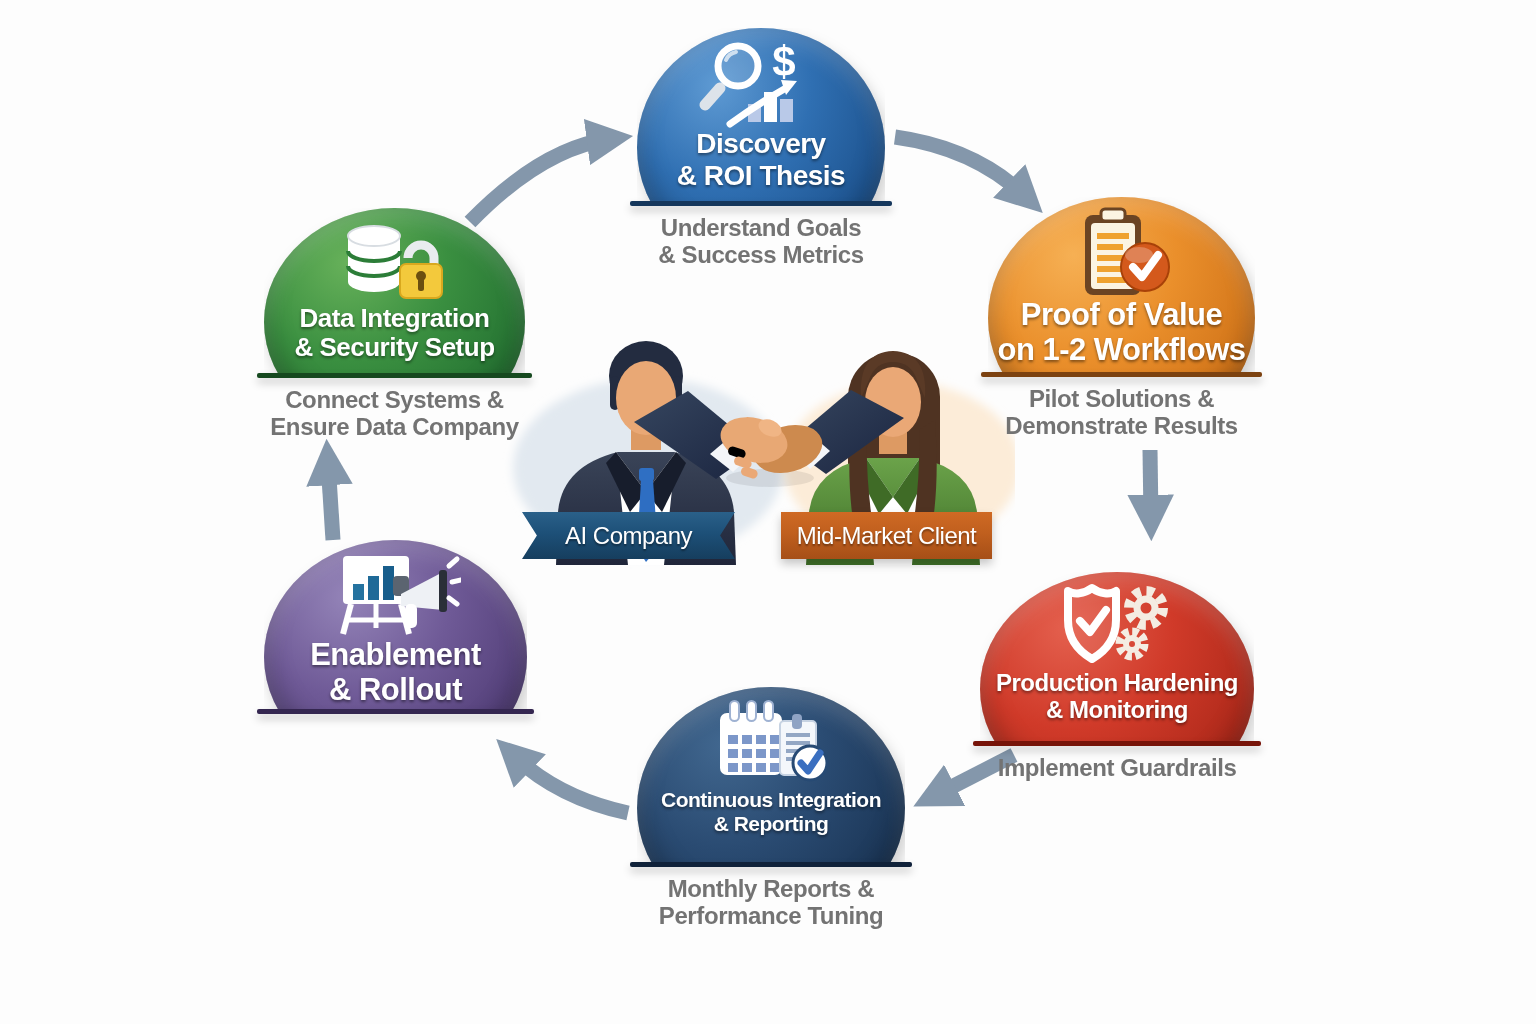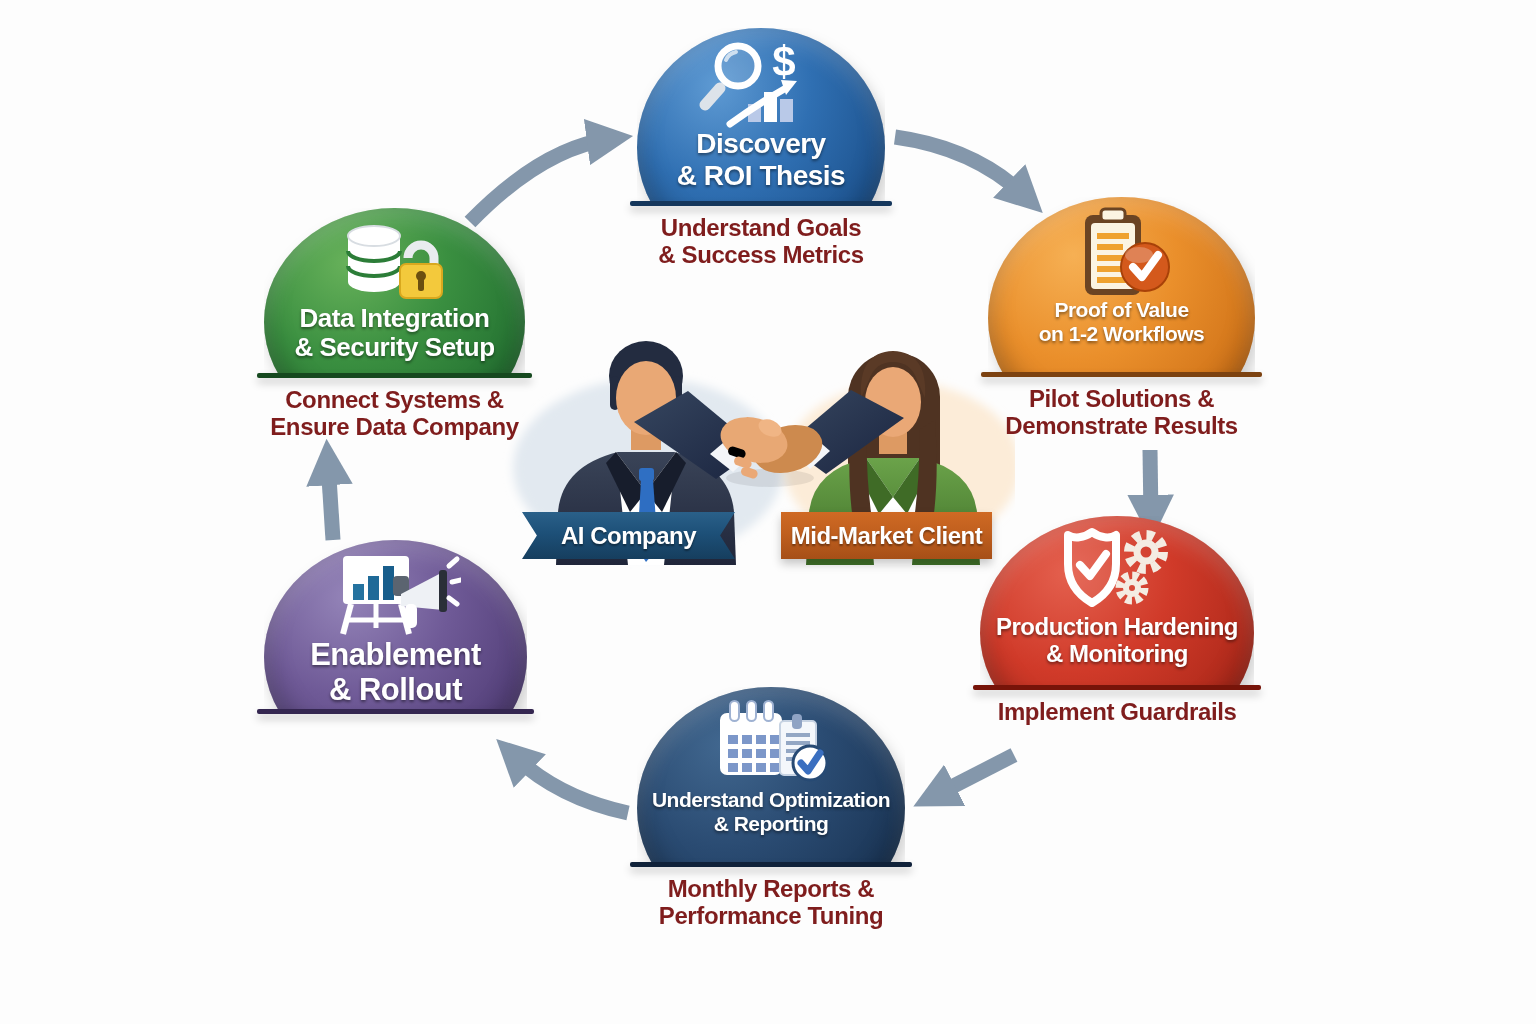--- a/index.html
+++ b/index.html
@@ -24,38 +24,38 @@
     position:absolute;left:-24px;right:-24px;top:57%;z-index:2;text-align:center;
     color:#fff;font-weight:bold;line-height:1.12;letter-spacing:-0.5px;
     text-shadow:0 2px 3px rgba(0,0,0,.45);
   }
   .title span{display:block;white-space:nowrap;}
   .baseline{
     position:relative;height:5px;margin:-3px -7px 0;border-radius:2px;
     box-shadow:0 5px 9px rgba(0,0,0,.22);z-index:2;
   }
   .subtitle{
-    margin:9px -40px 0;text-align:center;color:#7f1d1d;font-weight:600;
+    margin:9px -40px 0;text-align:center;color:#737373;font-weight:600;
     font-size:24px;line-height:1.12;letter-spacing:-0.4px;
   }
   .subtitle span{display:block;white-space:nowrap;}
 
   .s-discovery{left:637px;top:28px;width:248px;}
   .s-discovery .dome{height:176px;}
   .s-discovery .fill{background:radial-gradient(ellipse at 32% 24%,#5e9ad3 0%,#2f6fb2 40%,#1e5490 75%,#163f6d 100%);}
   .s-discovery .baseline{background:#15375c;}
   .s-discovery .title{font-size:28px;}
 
   .s-proof{left:988px;top:197px;width:267px;}
   .s-proof .dome{height:178px;}
   .s-proof .fill{background:radial-gradient(ellipse at 32% 24%,#f6b054 0%,#ea8f2b 40%,#d2751a 75%,#b05a0c 100%);}
   .s-proof .baseline{background:#7c4210;}
-  .s-proof .title{font-size:21px;}
-
-  .s-production{left:980px;top:516px;width:274px;}
+  .s-proof .title{font-size:31px;}
+
+  .s-production{left:980px;top:572px;width:274px;}
   .s-production .dome{height:172px;}
   .s-production .fill{background:radial-gradient(ellipse at 32% 24%,#e4604e 0%,#d03a29 40%,#b02a1b 75%,#8e1d10 100%);}
   .s-production .baseline{background:#771409;}
   .s-production .title{font-size:24px;}
 
   .s-continuous{left:637px;top:687px;width:268px;}
   .s-continuous .dome{height:178px;}
   .s-continuous .fill{background:radial-gradient(ellipse at 32% 24%,#41678f 0%,#2a4b72 40%,#1c3758 75%,#12263f 100%);}
   .s-continuous .baseline{background:#10223a;}
   .s-continuous .title{font-size:21px;}
@@ -69,21 +69,21 @@
 
   .s-dataint{left:264px;top:208px;width:261px;}
   .s-dataint .dome{height:168px;}
   .s-dataint .fill{background:radial-gradient(ellipse at 32% 24%,#67b15a 0%,#3a8f40 40%,#267433 75%,#195c27 100%);}
   .s-dataint .baseline{background:#16491f;}
   .s-dataint .title{font-size:26px;}
 
   
   .banner{
     position:absolute;z-index:4;height:47px;display:flex;align-items:center;justify-content:center;
-    color:#fff;font-weight:bold;font-size:24px;letter-spacing:-0.5px;white-space:nowrap;
+    color:#fff;font-weight:normal;font-size:24px;letter-spacing:-0.5px;white-space:nowrap;
     text-shadow:0 2px 2px rgba(0,0,0,.4);
     box-shadow:0 5px 9px rgba(0,0,0,.22);
   }
   .banner-left{
     left:522px;top:512px;width:213px;
     background:linear-gradient(180deg,#2a6089 0%,#1d5078 45%,#163e5e 100%);
     clip-path:polygon(0% 0%,100% 0%,93% 50%,100% 100%,0% 100%,7% 50%);
   }
   .banner-right{
     left:781px;top:512px;width:211px;
@@ -293,21 +293,21 @@
         <g fill="#93a7c4">
           <rect x="80" y="38" width="24" height="4"></rect>
             <rect x="80" y="46" width="24" height="4"></rect>
           <rect x="80" y="54" width="24" height="4"></rect>
             <rect x="80" y="62" width="18" height="4"></rect>
         </g>
         <circle cx="104" cy="68" r="17" fill="#ffffff" stroke="#274a74" stroke-width="3"></circle>
         <path d="M95,68 L102,76 L114,58" stroke="#3a6fc0" stroke-width="7" fill="none" stroke-linecap="round" stroke-linejoin="round"></path>
       </svg>
       <div class="title">
-        <span>Understand Optimization</span>
+        <span>Continuous Integration</span>
         <span>&amp; Reporting</span>
       </div>
     </div>
     <div class="baseline"></div>
     <div class="subtitle">
       <span>Monthly Reports &amp;</span>
       <span>Performance Tuning</span>
     </div>
   </div>
 

